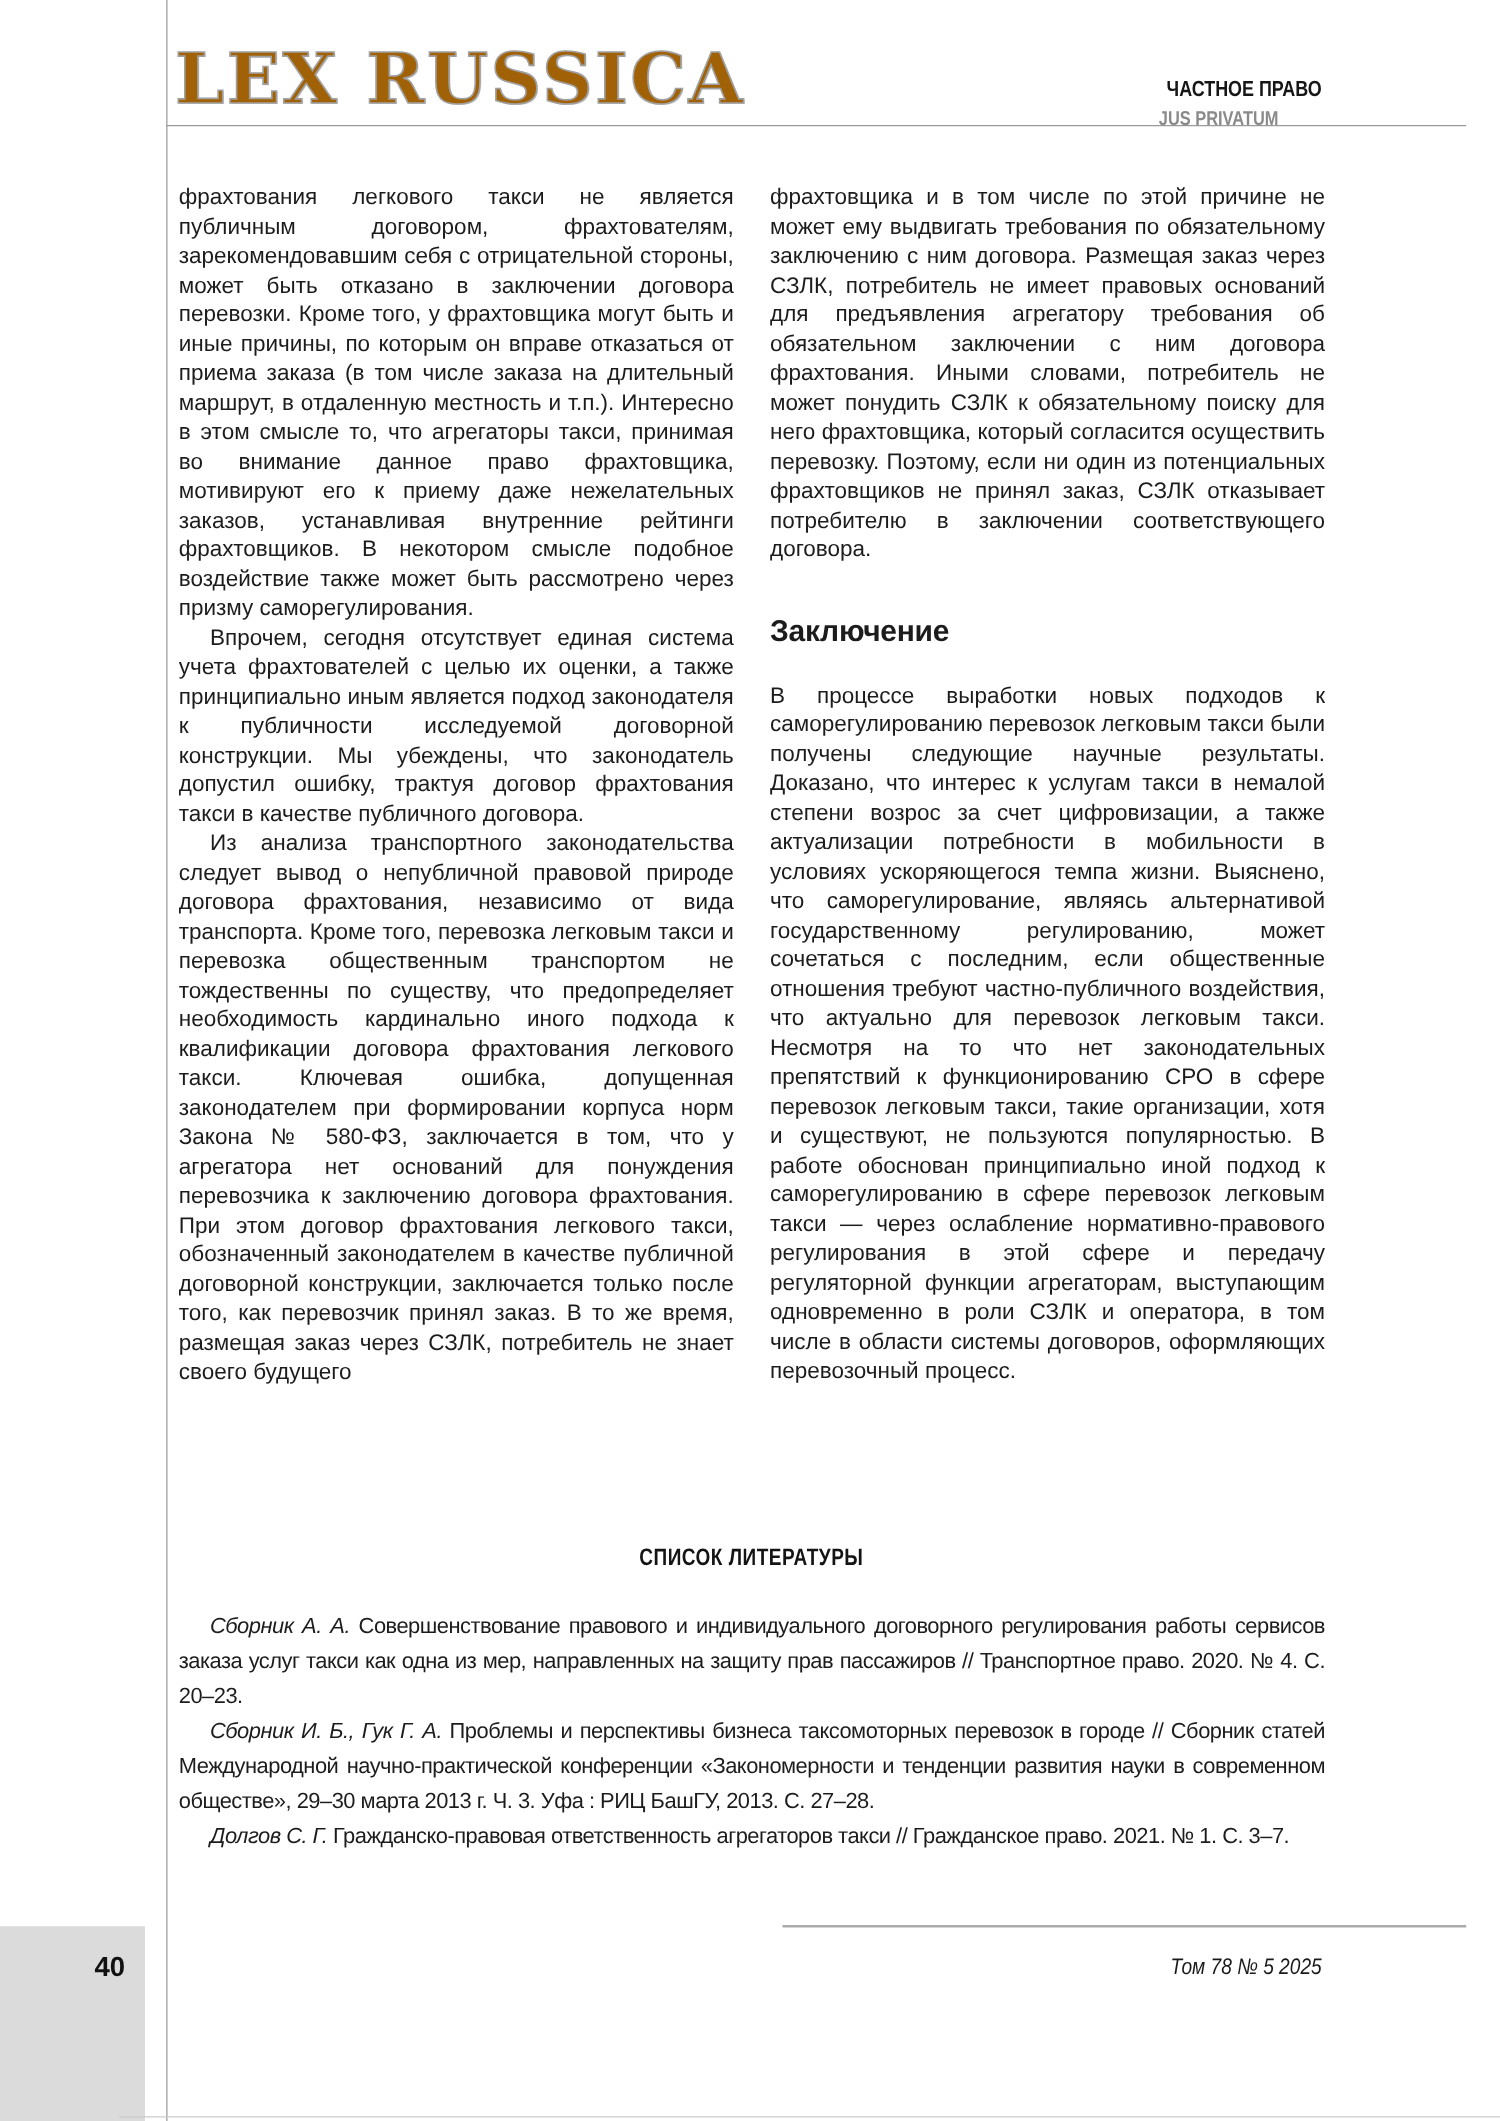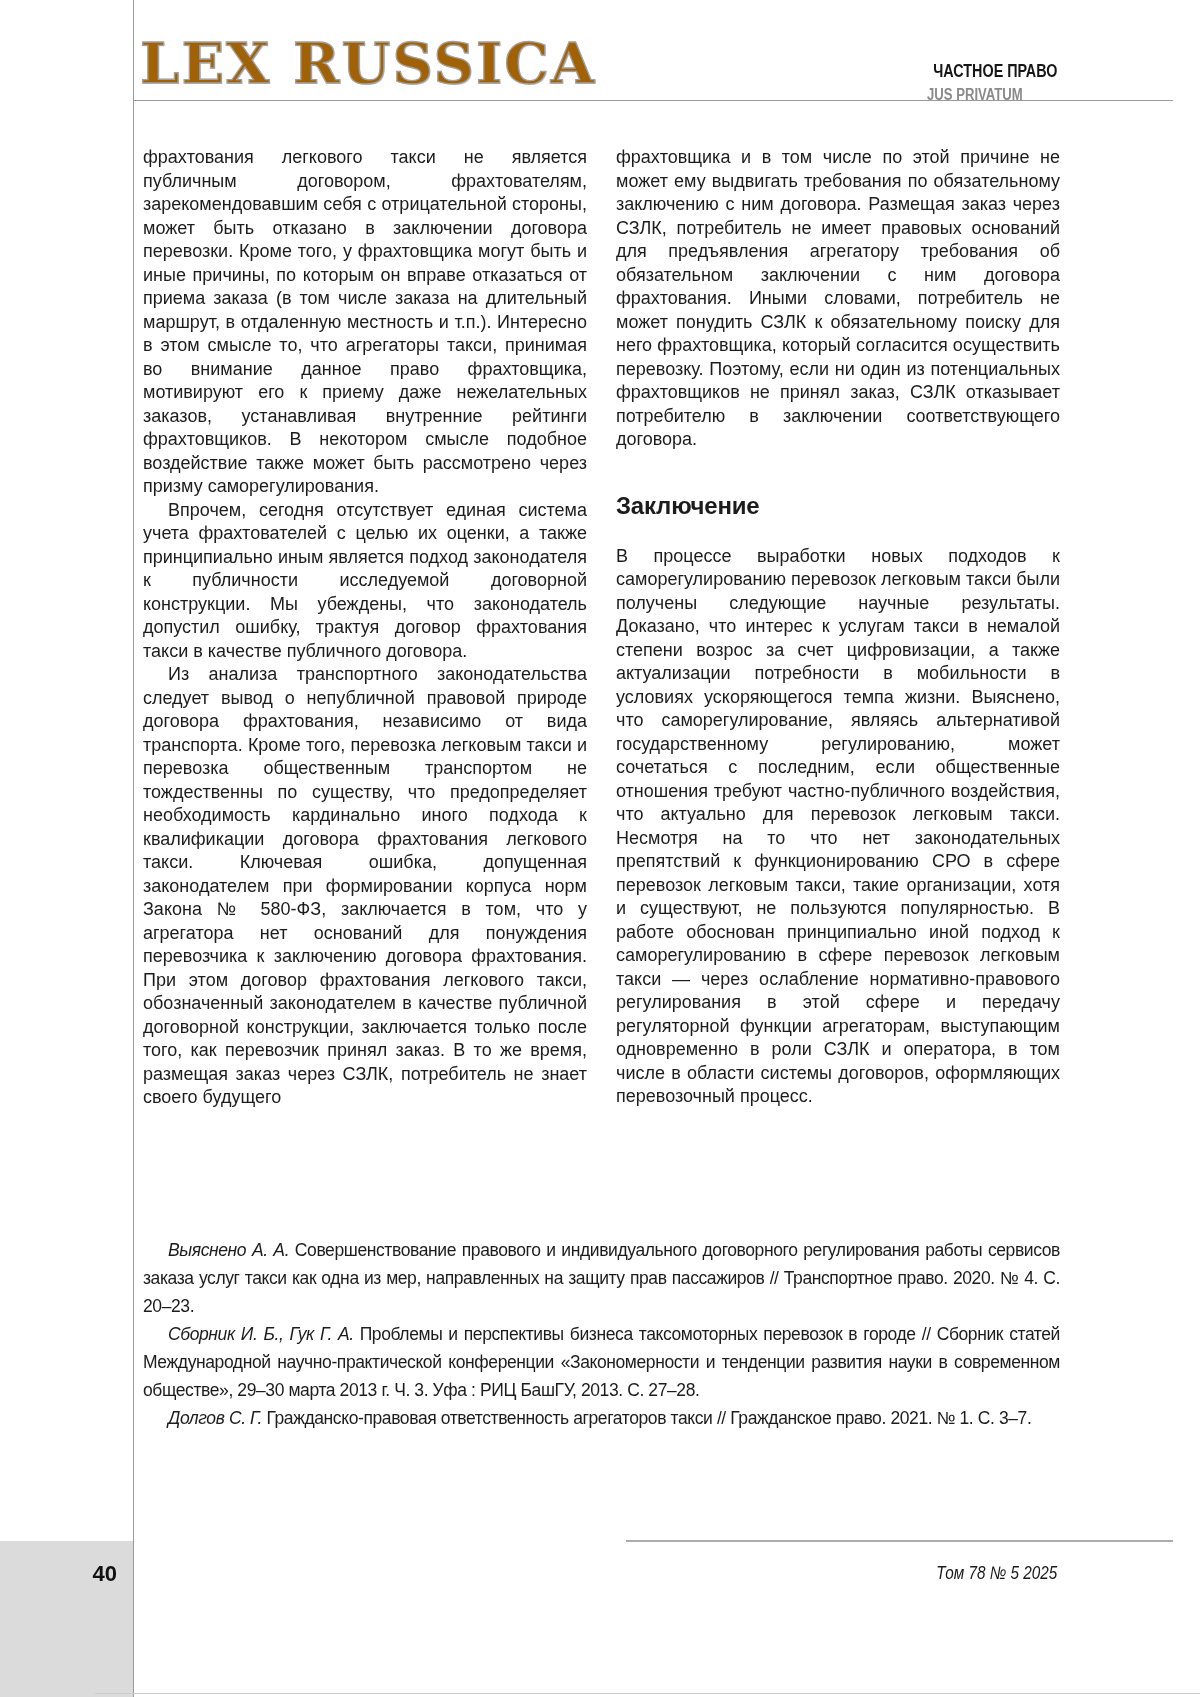--- a/index.html
+++ b/index.html
@@ -124,21 +124,21 @@
     text-align: justify;
     text-indent: 25px;
     margin: 0;
   }
   .ref-item .ref-authors { font-style: italic; }
 
   
   .page-num-block {
     position: absolute;
     left: 0; top: 1541px;
-    width: 133px; height: 156px;
+    width: 116px; height: 156px;
     background: #dbdbdb;
   }
   .page-num {
     position: absolute;
     right: 16px; top: 20px;
     font-weight: bold;
     font-size: 22px;
     color: #111111;
   }
   .volume {
@@ -177,21 +177,24 @@
       <p class="indent">Из анализа транспортного законодательства следует вывод о непубличной правовой природе договора фрахтования, независимо от вида транспорта. Кроме того, перевозка легковым такси и перевозка общественным транспортом не тождественны по существу, что предопределяет необходимость кардинально иного подхода к квалификации договора фрахтования легкового такси. Ключевая ошибка, допущенная законодателем при формировании корпуса норм Закона № 580-ФЗ, заключается в том, что у агрегатора нет оснований для понуждения перевозчика к заключению договора фрахтования. При этом договор фрахтования легкового такси, обозначенный законодателем в качестве публичной договорной конструкции, заключается только после того, как перевозчик принял заказ. В то же время, размещая заказ через СЗЛК, потребитель не знает своего будущего</p>
     </div>
     <div class="col">
       <p>фрахтовщика и в том числе по этой причине не может ему выдвигать требования по обязательному заключению с ним договора. Размещая заказ через СЗЛК, потребитель не имеет правовых оснований для предъявления агрегатору требования об обязательном заключении с ним договора фрахтования. Иными словами, потребитель не может понудить СЗЛК к обязательному поиску для него фрахтовщика, который согласится осуществить перевозку. Поэтому, если ни один из потенциальных фрахтовщиков не принял заказ, СЗЛК отказывает потребителю в заключении соответствующего договора.</p>
       <div class="concl-heading">Заключение</div>
       <p>В процессе выработки новых подходов к саморегулированию перевозок легковым такси были получены следующие научные результаты. Доказано, что интерес к услугам такси в немалой степени возрос за счет цифровизации, а также актуализации потребности в мобильности в условиях ускоряющегося темпа жизни. Выяснено, что саморегулирование, являясь альтернативой государственному регулированию, может сочетаться с последним, если общественные отношения требуют частно-публичного воздействия, что актуально для перевозок легковым такси. Несмотря на то что нет законодательных препятствий к функционированию СРО в сфере перевозок легковым такси, такие организации, хотя и существуют, не пользуются популярностью. В работе обоснован принципиально иной подход к саморегулированию в сфере перевозок легковым такси — через ослабление нормативно-правового регулирования в этой сфере и передачу регуляторной функции агрегаторам, выступающим одновременно в роли СЗЛК и оператора, в том числе в области системы договоров, оформляющих перевозочный процесс.</p>
     </div>
   </div>
 
   <div class="refs">
-    <p class="ref-item"><span class="ref-authors">Выяснено А. А.</span> <span>Совершенствование правового и индивидуального договорного регулирования работы сервисов заказа услуг такси как одна из мер, направленных на защиту прав пассажиров // Транспортное право. 2020. № 4. С. 20–23.</span></p>
+    <div class="refs-heading-wrap">
+      <span class="refs-heading">СПИСОК ЛИТЕРАТУРЫ</span>
+    </div>
+    <p class="ref-item"><span class="ref-authors">Сборник А. А.</span> <span>Совершенствование правового и индивидуального договорного регулирования работы сервисов заказа услуг такси как одна из мер, направленных на защиту прав пассажиров // Транспортное право. 2020. № 4. С. 20–23.</span></p>
     <p class="ref-item"><span class="ref-authors">Сборник И. Б., Гук Г. А.</span> <span>Проблемы и перспективы бизнеса таксомоторных перевозок в городе // Сборник статей Международной научно-практической конференции «Закономерности и тенденции развития науки в современном обществе», 29–30 марта 2013 г. Ч. 3. Уфа : РИЦ БашГУ, 2013. С. 27–28.</span></p>
     <p class="ref-item"><span class="ref-authors">Долгов С. Г.</span> <span>Гражданско-правовая ответственность агрегаторов такси // Гражданское право. 2021. № 1. С. 3–7.</span></p>
   </div>
 
   <div class="footer-rule"></div>
 
   <div class="page-num-block">
     <div class="page-num">40</div>
   </div>
 

